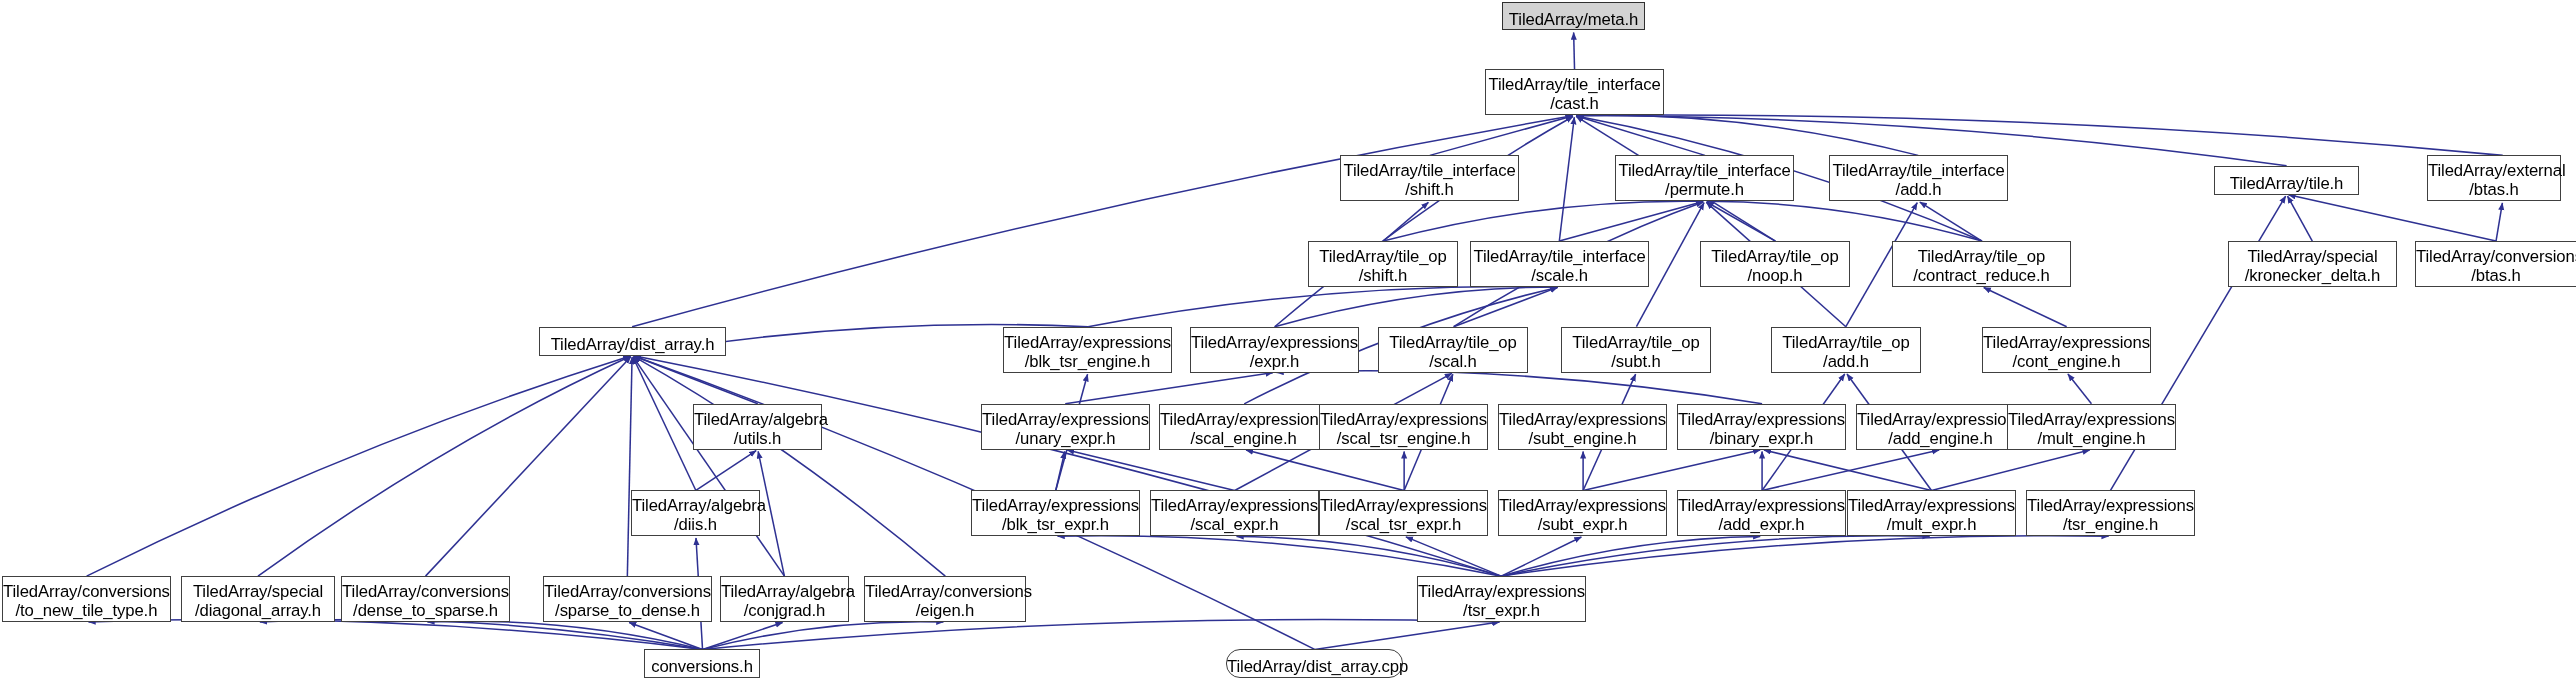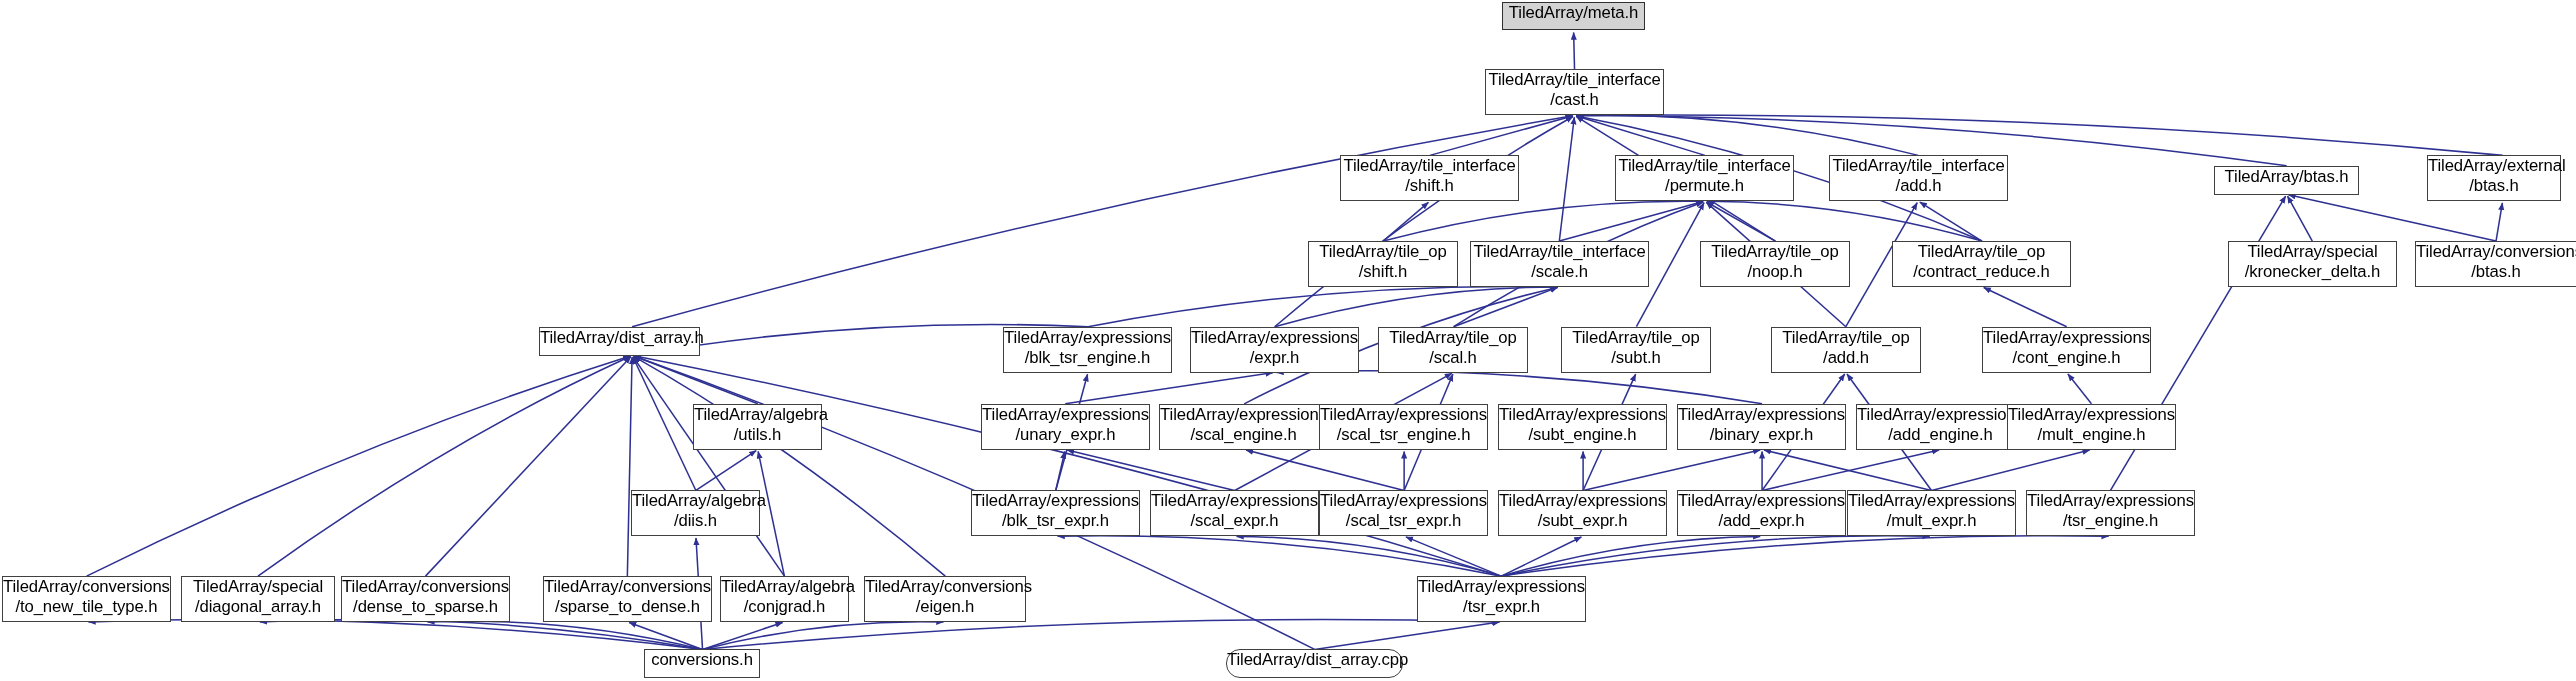--- a/index.html
+++ b/index.html
@@ -26,21 +26,21 @@
   .node {
     position: absolute;
     box-sizing: border-box;
     border: 1.4px solid #404040;
     background: #ffffff;
     color: #000000;
     font-size: 16.7px;
     line-height: 1.18;
     text-align: center;
     display: flex;
-    align-items: flex-start;
+    align-items: flex-end;
     justify-content: center;
     white-space: pre-line;
     letter-spacing: -0.1px;
     cursor: pointer;
     z-index: 5;
   }
   .node.root {
     background: #d3d3d3;
     border-color: #303030;
   }
@@ -141,36 +141,36 @@
     </svg>
 <div class="node root" style="left: 1502px; top: 1.9px; width: 143px; height: 28.6px;"><span class="node-label">TiledArray/meta.h</span></div>
     <div class="node" style="left: 1485px; top: 69px; width: 179px; height: 46px;"><span class="node-label">TiledArray/tile_interface
 /cast.h</span></div>
     <div class="node" style="left: 1340px; top: 155px; width: 179px; height: 46px;"><span class="node-label">TiledArray/tile_interface
 /shift.h</span></div>
     <div class="node" style="left: 1615px; top: 155px; width: 179px; height: 46px;"><span class="node-label">TiledArray/tile_interface
 /permute.h</span></div>
     <div class="node" style="left: 1829px; top: 155px; width: 179px; height: 46px;"><span class="node-label">TiledArray/tile_interface
 /add.h</span></div>
-    <div class="node" style="left: 2214px; top: 166px; width: 145px; height: 28.6px;"><span class="node-label">TiledArray/btas.h</span></div>
+    <div class="node" style="left: 2214px; top: 166px; width: 145px; height: 28.6px;"><span class="node-label">TiledArray/tile.h</span></div>
     <div class="node" style="left: 2427px; top: 155px; width: 134px; height: 46px;"><span class="node-label">TiledArray/external
 /btas.h</span></div>
     <div class="node" style="left: 1308px; top: 241px; width: 150px; height: 46px;"><span class="node-label">TiledArray/tile_op
 /shift.h</span></div>
     <div class="node" style="left: 1470px; top: 241px; width: 179px; height: 46px;"><span class="node-label">TiledArray/tile_interface
 /scale.h</span></div>
     <div class="node" style="left: 1700px; top: 241px; width: 150px; height: 46px;"><span class="node-label">TiledArray/tile_op
 /noop.h</span></div>
     <div class="node" style="left: 1892px; top: 241px; width: 179px; height: 46px;"><span class="node-label">TiledArray/tile_op
 /contract_reduce.h</span></div>
     <div class="node" style="left: 2228px; top: 241px; width: 169px; height: 46px;"><span class="node-label">TiledArray/special
 /kronecker_delta.h</span></div>
     <div class="node" style="left: 2415px; top: 241px; width: 162px; height: 46px;"><span class="node-label">TiledArray/conversions
 /btas.h</span></div>
-    <div class="node" style="left: 539px; top: 327px; width: 161px; height: 28.6px;"><span class="node-label">TiledArray/dist_array.h</span></div>
+    <div class="node" style="left: 539px; top: 327px; width: 187px; height: 28.6px;"><span class="node-label">TiledArray/dist_array.h</span></div>
     <div class="node" style="left: 1003px; top: 327px; width: 169px; height: 46px;"><span class="node-label">TiledArray/expressions
 /blk_tsr_engine.h</span></div>
     <div class="node" style="left: 1190px; top: 327px; width: 169px; height: 46px;"><span class="node-label">TiledArray/expressions
 /expr.h</span></div>
     <div class="node" style="left: 1378px; top: 327px; width: 150px; height: 46px;"><span class="node-label">TiledArray/tile_op
 /scal.h</span></div>
     <div class="node" style="left: 1561px; top: 327px; width: 150px; height: 46px;"><span class="node-label">TiledArray/tile_op
 /subt.h</span></div>
     <div class="node" style="left: 1771px; top: 327px; width: 150px; height: 46px;"><span class="node-label">TiledArray/tile_op
 /add.h</span></div>

